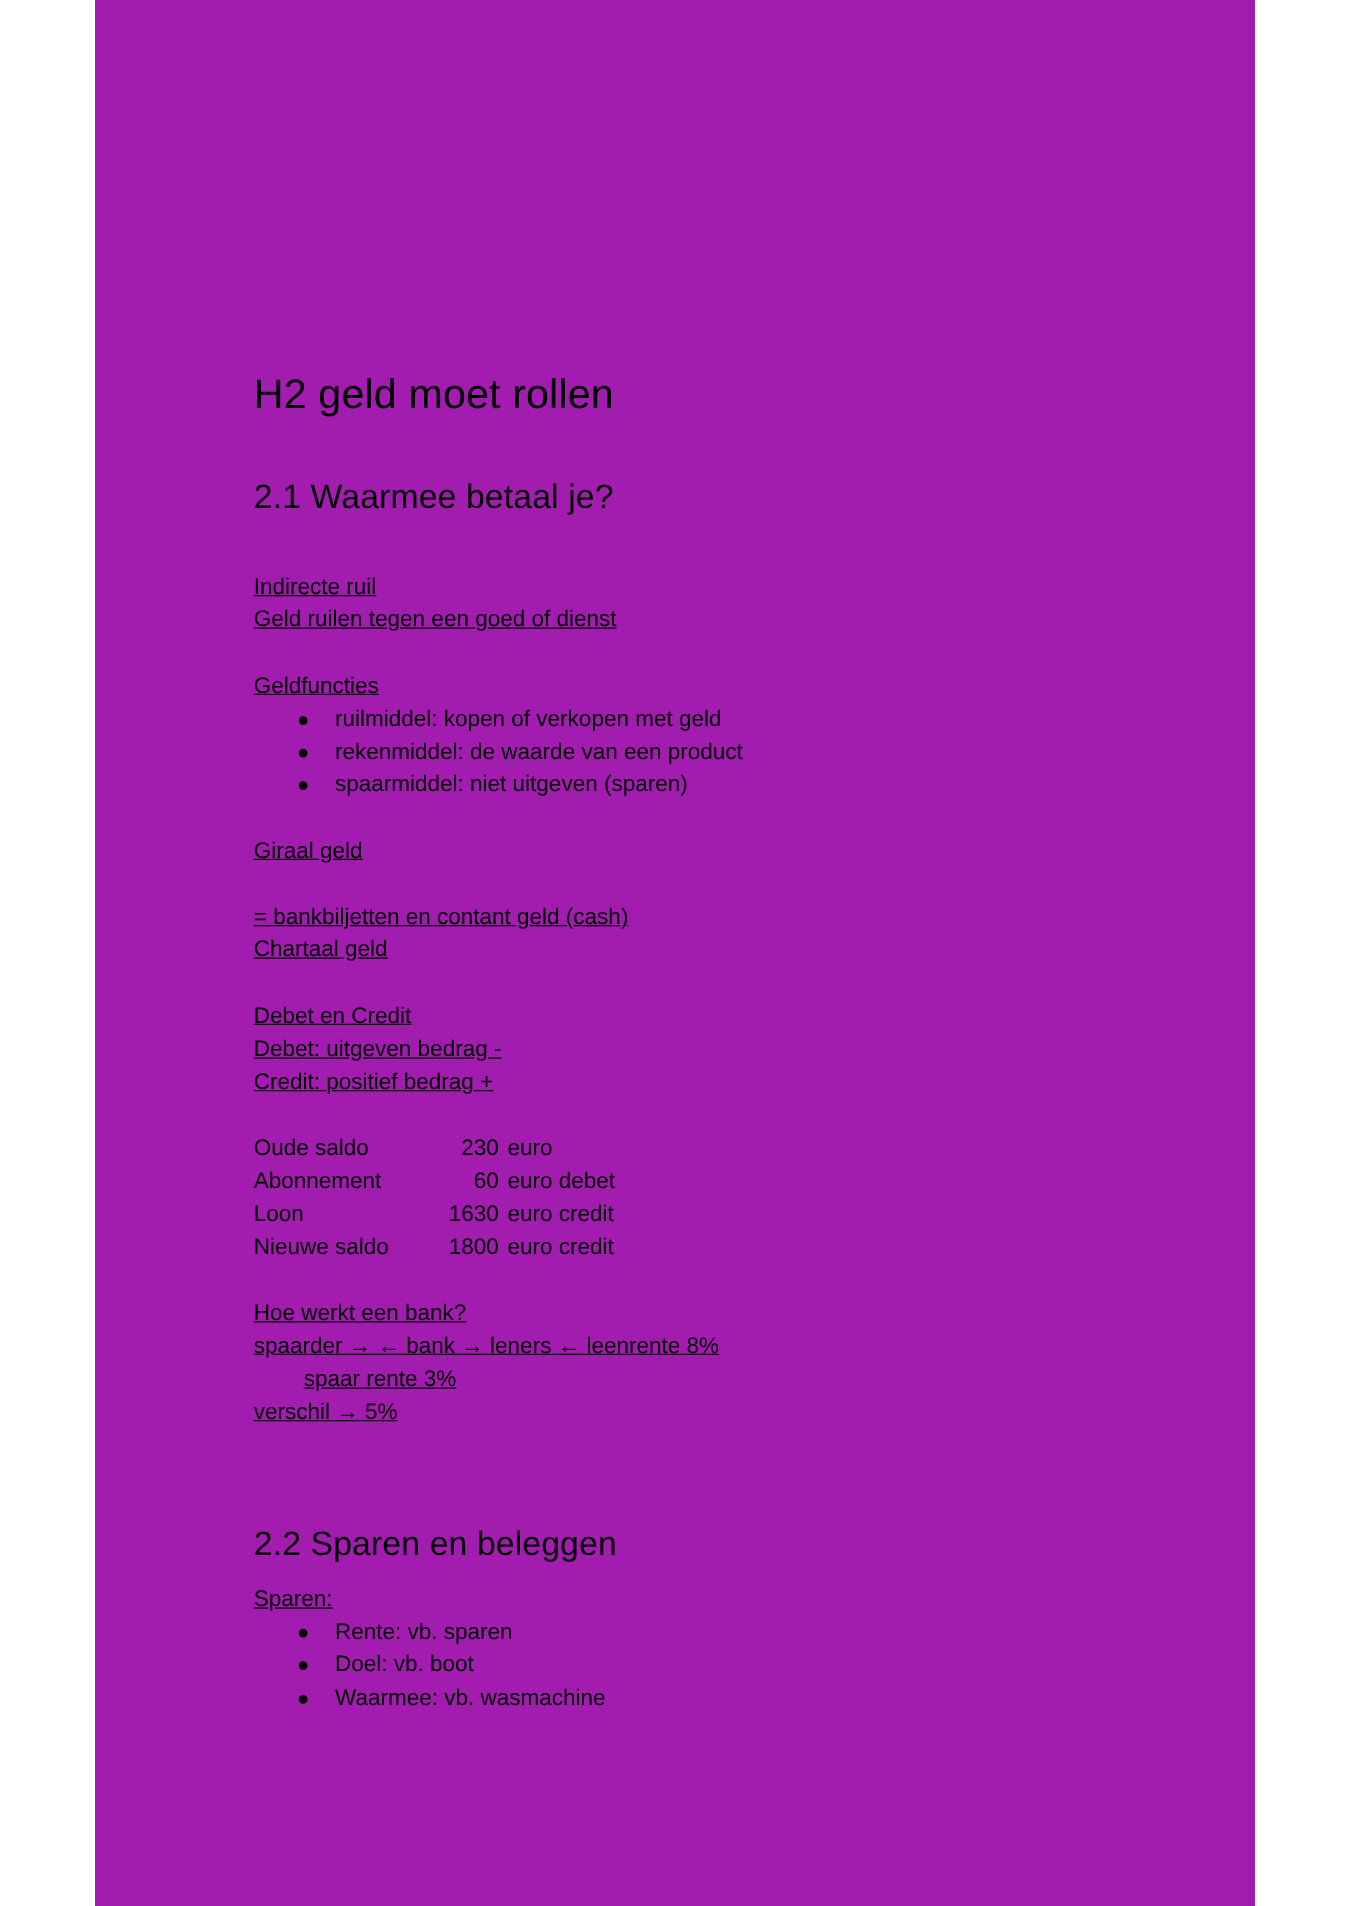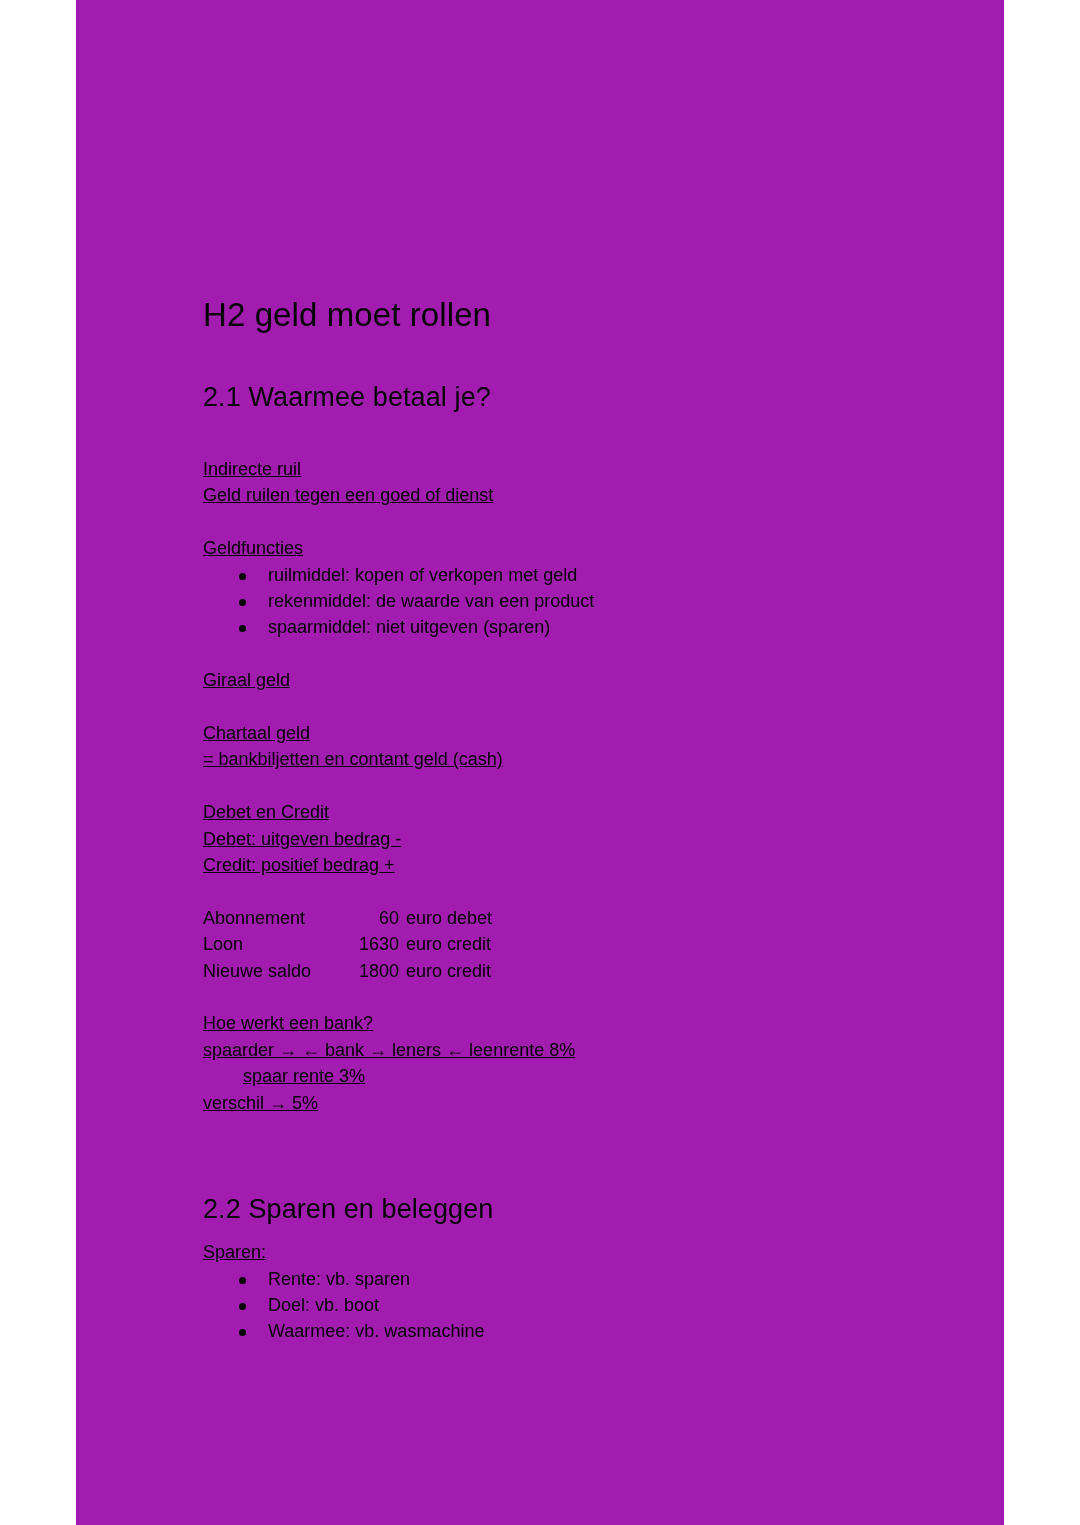--- a/index.html
+++ b/index.html
@@ -138,36 +138,41 @@
 
     <div class="blank"></div>
 
     <div>
       <div class="line">Giraal geld</div>
     </div>
 
     <div class="blank"></div>
 
     <div>
+      <div class="line">= bankbiljetten en contant geld (cash)</div>
       <div class="line">Chartaal geld</div>
-      <div class="line">= bankbiljetten en contant geld (cash)</div>
     </div>
 
     <div class="blank"></div>
 
     <div>
       <div class="line">Debet en Credit</div>
       <div class="line">Debet: uitgeven bedrag -</div>
       <div class="line">Credit: positief bedrag +</div>
     </div>
 
     <div class="blank"></div>
 
     <table class="amounts">
       <tbody>
+        <tr>
+          <td class="col-label">Oude saldo</td>
+          <td class="col-amount">230</td>
+          <td class="col-unit">euro</td>
+        </tr>
         <tr>
           <td class="col-label">Abonnement</td>
           <td class="col-amount">60</td>
           <td class="col-unit">euro debet</td>
         </tr>
         <tr>
           <td class="col-label">Loon</td>
           <td class="col-amount">1630</td>
           <td class="col-unit">euro credit</td>
         </tr>

